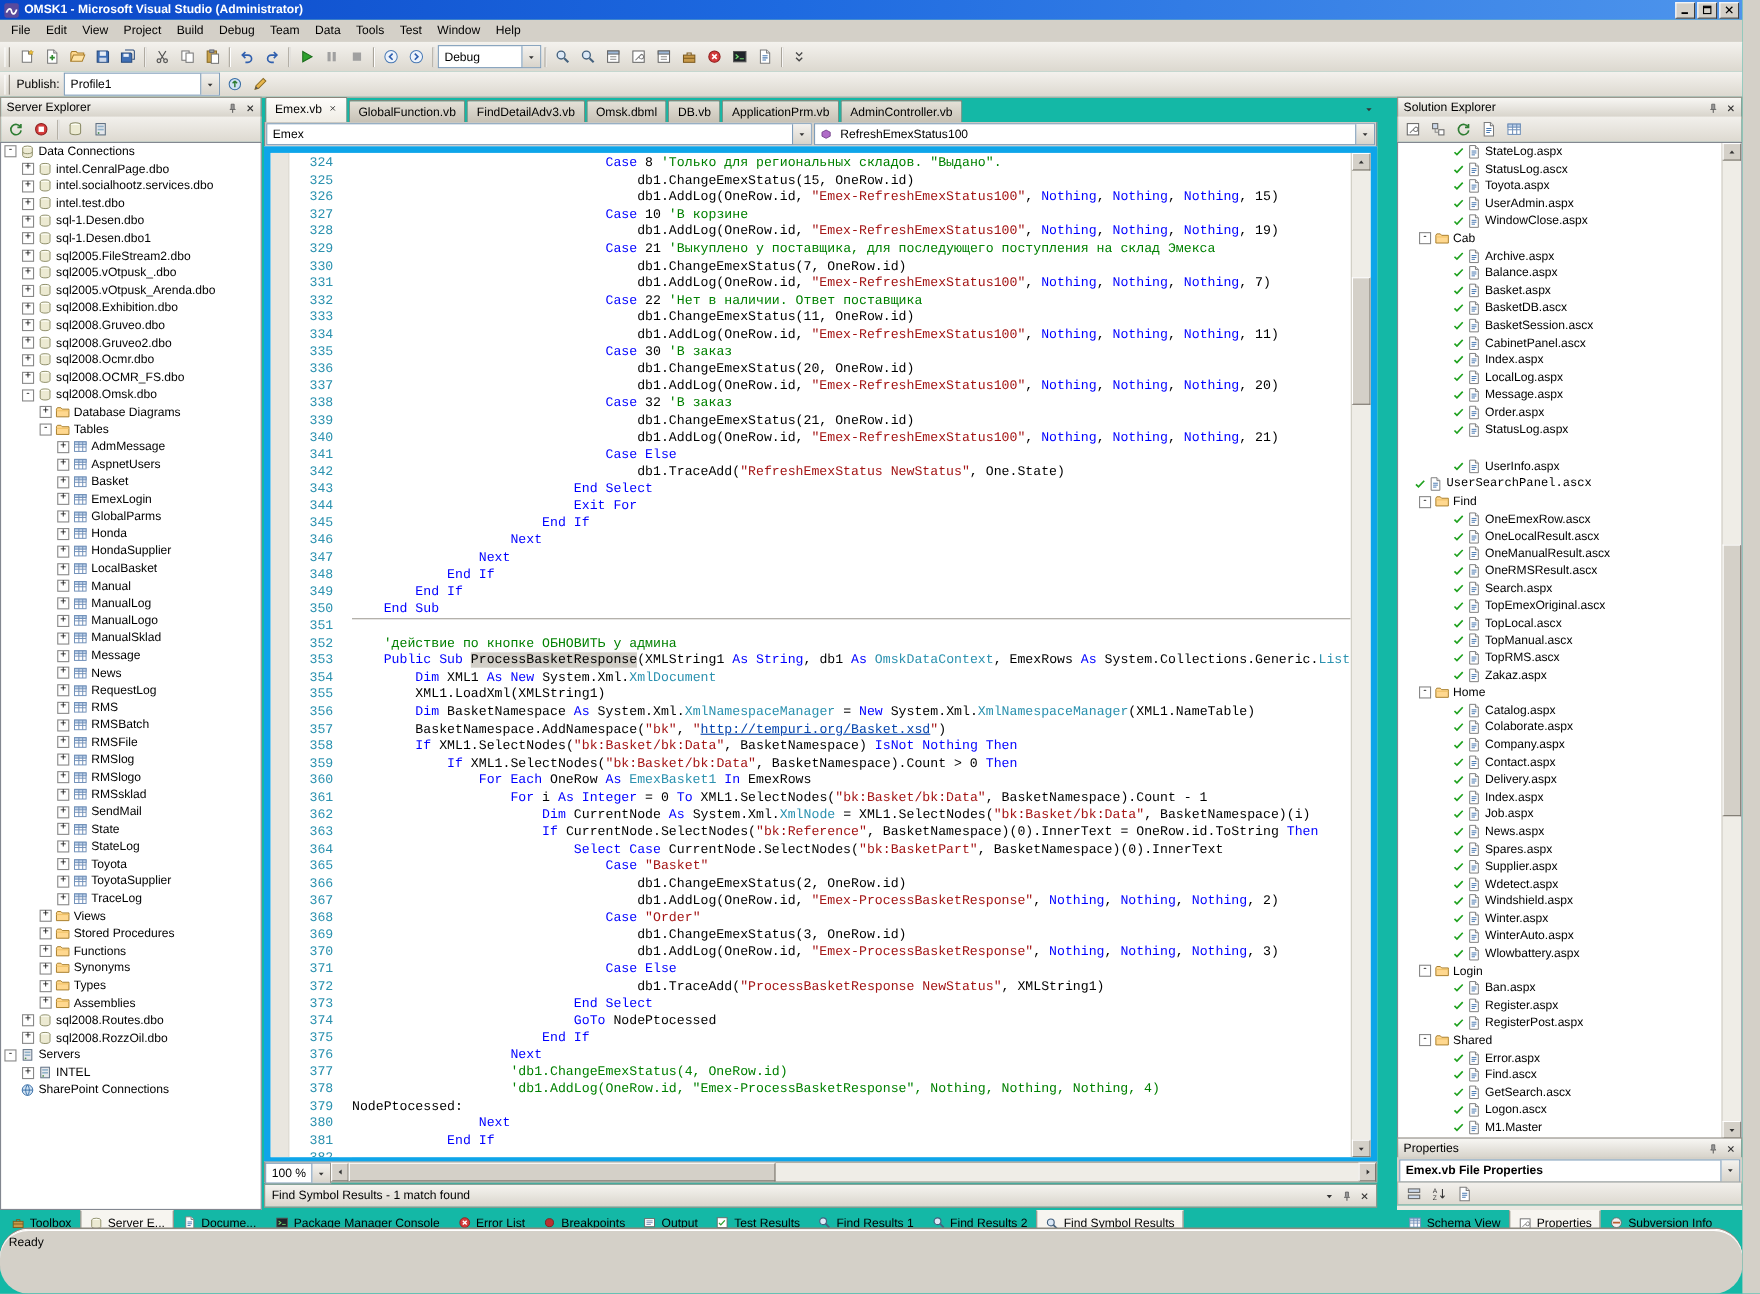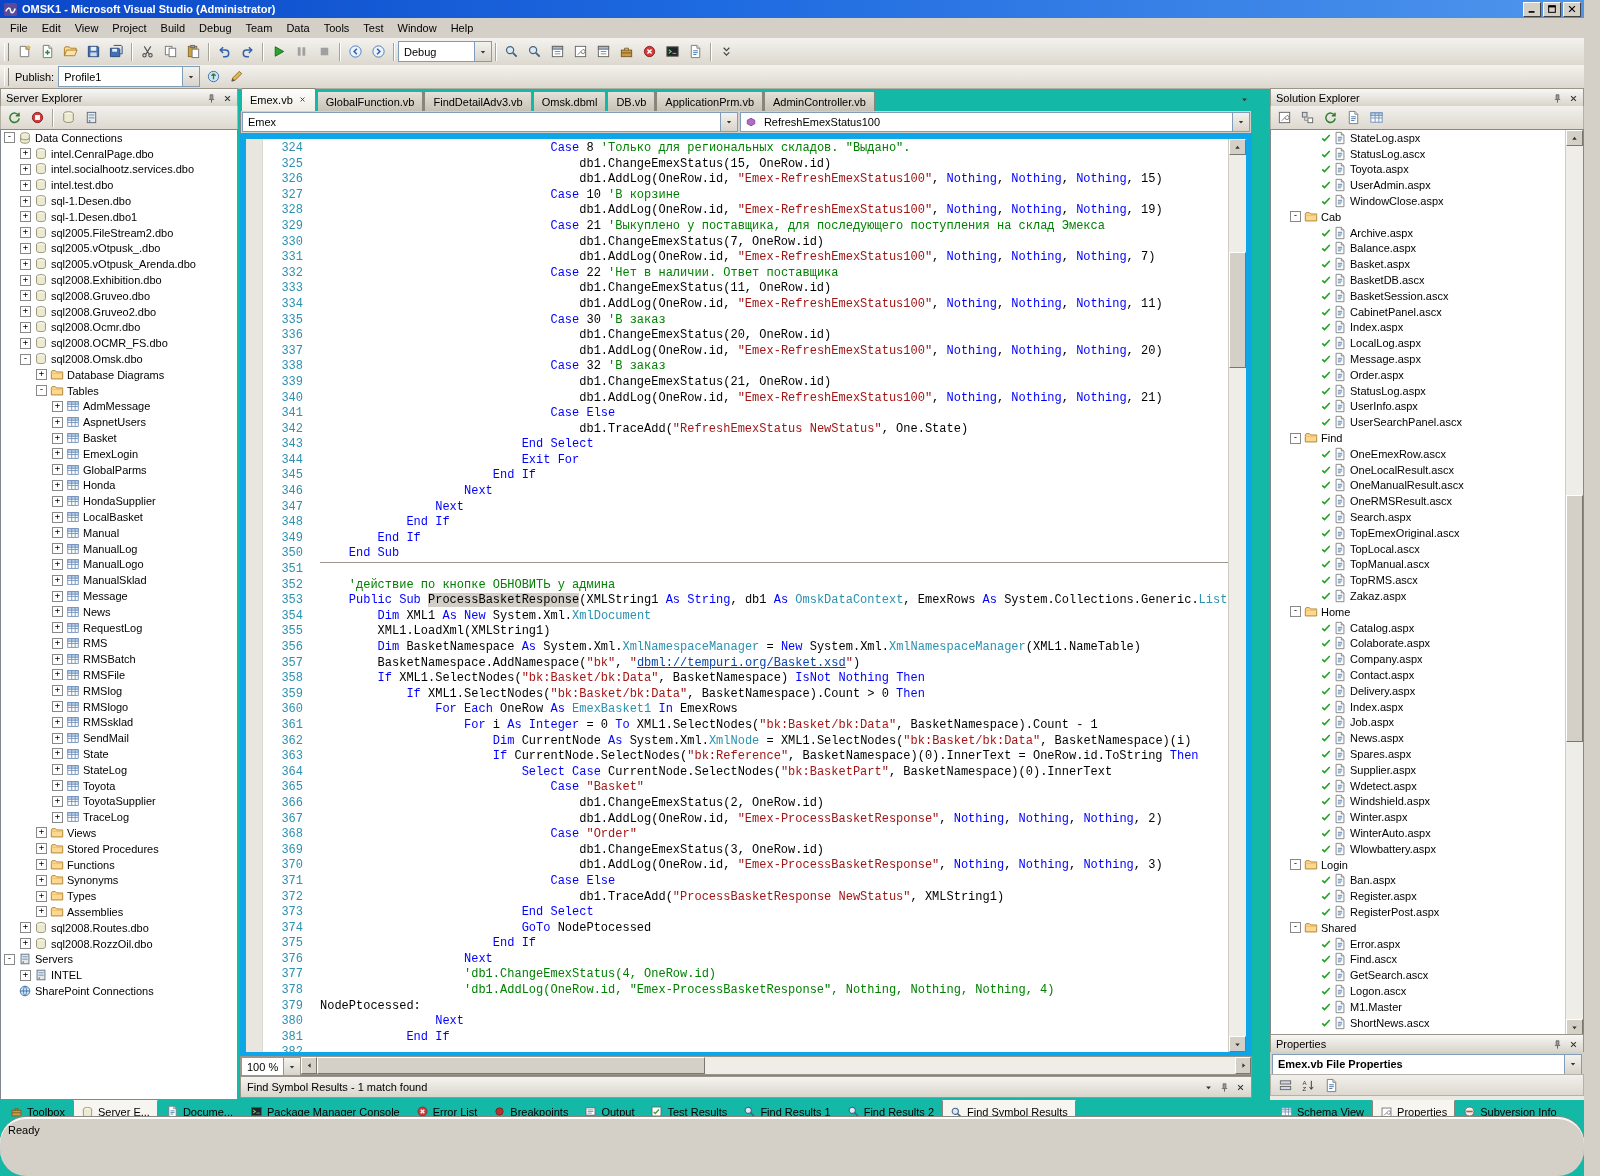--- a/index.html
+++ b/index.html
@@ -1264,21 +1264,21 @@
           <div class="cline" style="padding-left: 16ch;"><span class="tk-k">Next</span></div>
           <div class="cline" style="padding-left: 12ch;"><span class="tk-k">End If</span></div>
           <div class="cline" style="padding-left: 8ch;"><span class="tk-k">End If</span></div>
           <div class="cline" style="padding-left: 4ch;"><span class="tk-k">End Sub</span></div>
           <div class="cline sep" style="padding-left: 0ch;"></div>
           <div class="cline" style="padding-left: 4ch;"><span class="tk-c">'действие по кнопке ОБНОВИТЬ у админа</span></div>
           <div class="cline" style="padding-left: 4ch;"><span class="tk-k">Public Sub</span><span class="tk-p"> </span><span class="tk-h">ProcessBasketResponse</span><span class="tk-p">(XMLString1 </span><span class="tk-k">As String</span><span class="tk-p">, db1 </span><span class="tk-k">As</span><span class="tk-p"> </span><span class="tk-t">OmskDataContext</span><span class="tk-p">, EmexRows </span><span class="tk-k">As</span><span class="tk-p"> System.Collections.Generic.</span><span class="tk-t">List</span><span class="tk-p">(</span><span class="tk-k">Of</span><span class="tk-p"> </span></div>
           <div class="cline" style="padding-left: 8ch;"><span class="tk-k">Dim</span><span class="tk-p"> XML1 </span><span class="tk-k">As New</span><span class="tk-p"> System.Xml.</span><span class="tk-t">XmlDocument</span></div>
           <div class="cline" style="padding-left: 8ch;"><span class="tk-p">XML1.LoadXml(XMLString1)</span></div>
           <div class="cline" style="padding-left: 8ch;"><span class="tk-k">Dim</span><span class="tk-p"> BasketNamespace </span><span class="tk-k">As</span><span class="tk-p"> System.Xml.</span><span class="tk-t">XmlNamespaceManager</span><span class="tk-p"> = </span><span class="tk-k">New</span><span class="tk-p"> System.Xml.</span><span class="tk-t">XmlNamespaceManager</span><span class="tk-p">(XML1.NameTable)</span></div>
-          <div class="cline" style="padding-left: 8ch;"><span class="tk-p">BasketNamespace.AddNamespace(</span><span class="tk-s">"bk"</span><span class="tk-p">, </span><span class="tk-s">"</span><span class="tk-u">dbml://tempuri.org/Basket.xsd</span><span class="tk-s">"</span><span class="tk-p">)</span></div>
+          <div class="cline" style="padding-left: 8ch;"><span class="tk-p">BasketNamespace.AddNamespace(</span><span class="tk-s">"bk"</span><span class="tk-p">, </span><span class="tk-s">"</span><span class="tk-u">http://tempuri.org/Basket.xsd</span><span class="tk-s">"</span><span class="tk-p">)</span></div>
           <div class="cline" style="padding-left: 8ch;"><span class="tk-k">If</span><span class="tk-p"> XML1.SelectNodes(</span><span class="tk-s">"bk:Basket/bk:Data"</span><span class="tk-p">, BasketNamespace) </span><span class="tk-k">IsNot</span><span class="tk-p"> </span><span class="tk-k">Nothing</span><span class="tk-p"> </span><span class="tk-k">Then</span></div>
           <div class="cline" style="padding-left: 12ch;"><span class="tk-k">If</span><span class="tk-p"> XML1.SelectNodes(</span><span class="tk-s">"bk:Basket/bk:Data"</span><span class="tk-p">, BasketNamespace).Count &gt; 0 </span><span class="tk-k">Then</span></div>
           <div class="cline" style="padding-left: 16ch;"><span class="tk-k">For Each</span><span class="tk-p"> OneRow </span><span class="tk-k">As</span><span class="tk-p"> </span><span class="tk-t">EmexBasket1</span><span class="tk-p"> </span><span class="tk-k">In</span><span class="tk-p"> EmexRows</span></div>
           <div class="cline" style="padding-left: 20ch;"><span class="tk-k">For</span><span class="tk-p"> i </span><span class="tk-k">As Integer</span><span class="tk-p"> = 0 </span><span class="tk-k">To</span><span class="tk-p"> XML1.SelectNodes(</span><span class="tk-s">"bk:Basket/bk:Data"</span><span class="tk-p">, BasketNamespace).Count - 1</span></div>
           <div class="cline" style="padding-left: 24ch;"><span class="tk-k">Dim</span><span class="tk-p"> CurrentNode </span><span class="tk-k">As</span><span class="tk-p"> System.Xml.</span><span class="tk-t">XmlNode</span><span class="tk-p"> = XML1.SelectNodes(</span><span class="tk-s">"bk:Basket/bk:Data"</span><span class="tk-p">, BasketNamespace)(i)</span></div>
           <div class="cline" style="padding-left: 24ch;"><span class="tk-k">If</span><span class="tk-p"> CurrentNode.SelectNodes(</span><span class="tk-s">"bk:Reference"</span><span class="tk-p">, BasketNamespace)(0).InnerText = OneRow.id.ToString </span><span class="tk-k">Then</span></div>
           <div class="cline" style="padding-left: 28ch;"><span class="tk-k">Select Case</span><span class="tk-p"> CurrentNode.SelectNodes(</span><span class="tk-s">"bk:BasketPart"</span><span class="tk-p">, BasketNamespace)(0).InnerText</span></div>
           <div class="cline" style="padding-left: 32ch;"><span class="tk-k">Case</span><span class="tk-p"> </span><span class="tk-s">"Basket"</span></div>
           <div class="cline" style="padding-left: 36ch;"><span class="tk-p">db1.ChangeEmexStatus(2, OneRow.id)</span></div>
           <div class="cline" style="padding-left: 36ch;"><span class="tk-p">db1.AddLog(OneRow.id, </span><span class="tk-s">"Emex-ProcessBasketResponse"</span><span class="tk-p">, </span><span class="tk-k">Nothing</span><span class="tk-p">, </span><span class="tk-k">Nothing</span><span class="tk-p">, </span><span class="tk-k">Nothing</span><span class="tk-p">, 2)</span></div>
@@ -1755,37 +1755,37 @@
             </span>
             <span class="ico">
               <svg viewBox="0 0 16 16">
                 <path d="M3.5 1.5h6l3 3v10h-9z" fill="#fff" stroke="#7b7b7b"></path>
                 <path d="M9.5 1.5v3h3" fill="#e9e9e9" stroke="#7b7b7b"></path>
                 <path d="M5.5 7.2h5M5.5 9.2h5M5.5 11.2h3.5" stroke="#4878b0"></path>
               </svg>
             </span>
             <span class="tlab">StatusLog.aspx</span>
           </div>
-          <div class="trow" style="padding-left: 35px;">
+          <div class="trow" style="padding-left: 35px; margin-top: 18px;">
             <span class="exp hidden"></span>
             <span class="ico chk">
               <svg viewBox="0 0 16 16">
                 <path d="M3 8.5l3 3 7-7.5" fill="none" stroke="#1fa11f" stroke-width="2"></path>
               </svg>
             </span>
             <span class="ico">
               <svg viewBox="0 0 16 16">
                 <path d="M3.5 1.5h6l3 3v10h-9z" fill="#fff" stroke="#7b7b7b"></path>
                 <path d="M9.5 1.5v3h3" fill="#e9e9e9" stroke="#7b7b7b"></path>
                 <path d="M5.5 7.2h5M5.5 9.2h5M5.5 11.2h3.5" stroke="#4878b0"></path>
               </svg>
             </span>
             <span class="tlab">UserInfo.aspx</span>
           </div>
-          <div class="trow" style="padding-left: 35px;">
+          <div class="trow" style=" font-family: Liberation Mono, monospace;">
             <span class="exp hidden"></span>
             <span class="ico chk">
               <svg viewBox="0 0 16 16">
                 <path d="M3 8.5l3 3 7-7.5" fill="none" stroke="#1fa11f" stroke-width="2"></path>
               </svg>
             </span>
             <span class="ico">
               <svg viewBox="0 0 16 16">
                 <path d="M3.5 1.5h6l3 3v10h-9z" fill="#fff" stroke="#7b7b7b"></path>
                 <path d="M9.5 1.5v3h3" fill="#e9e9e9" stroke="#7b7b7b"></path>

